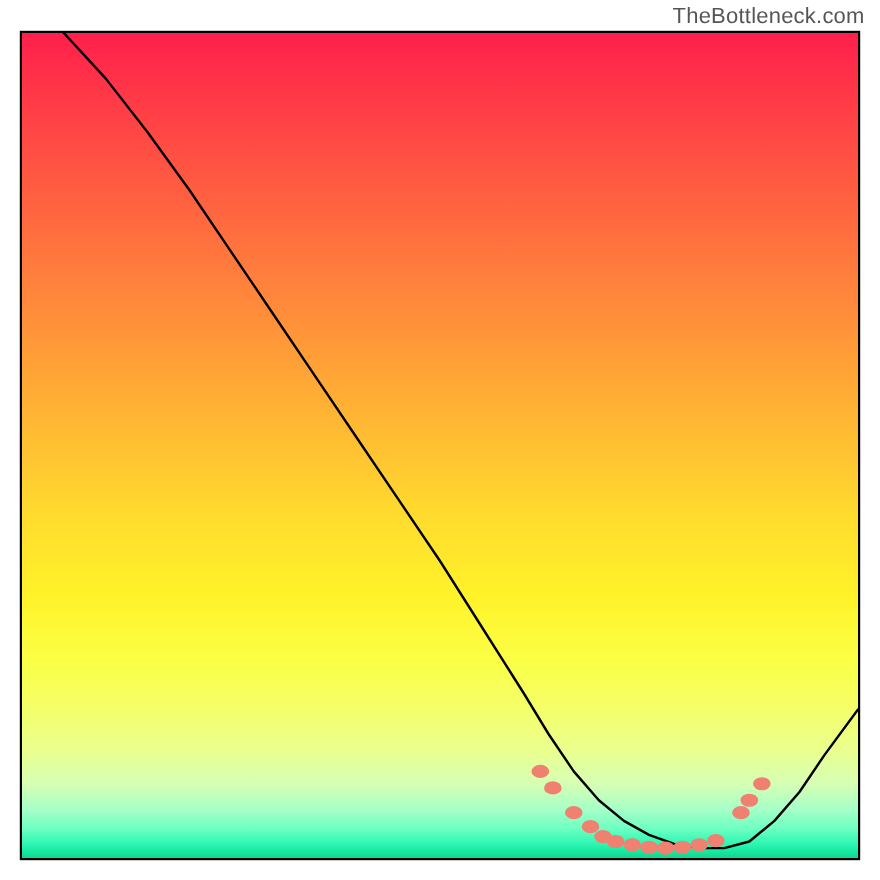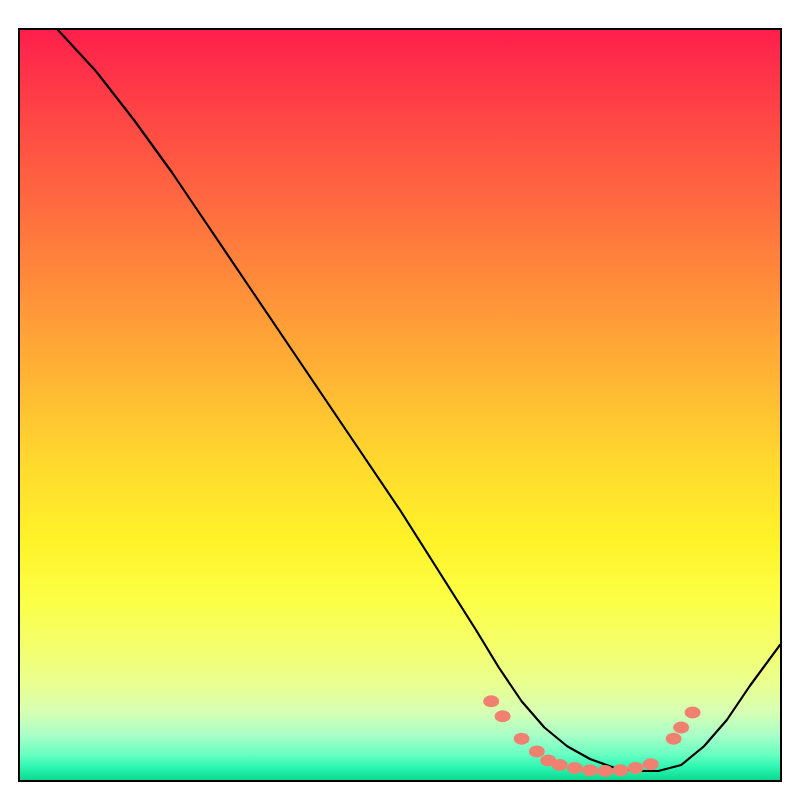--- a/index.html
+++ b/index.html
@@ -65,20 +65,21 @@
     inset: 0;
     width: 100%;
     height: 100%;
   }
 </style>
 </head>
 <body>
 
 <div class="container">
 
+  <div class="attribution">TheBottleneck.com</div>
 
   <div class="plot-area">
     <div class="gradient-bg"></div>
     <svg class="overlay" viewBox="0 0 760 750" preserveAspectRatio="none">
       <path id="curve-path" fill="none" stroke-width="2.2" stroke-linecap="round" stroke-linejoin="round" d="M38.00 0.00 L76.00 41.25 L114.00 90.00 L152.00 142.50 L190.00 198.75 L228.00 255.00 L266.00 311.25 L304.00 367.50 L342.00 423.75 L380.00 480.00 L418.00 540.00 L456.00 600.00 L478.80 637.50 L501.60 671.25 L524.40 697.50 L547.20 716.25 L570.00 729.00 L592.80 737.25 L615.60 741.00 L638.40 741.00 L661.20 735.00 L684.00 716.25 L706.80 690.00 L729.60 656.25 L760.00 615.00" stroke="#000000"></path>
       <g id="marker-group">
           <ellipse cx="471.20" cy="671.25" rx="8" ry="6" fill="#f08070"></ellipse>
           <ellipse cx="482.60" cy="686.25" rx="8" ry="6" fill="#f08070"></ellipse>
           <ellipse cx="501.60" cy="708.75" rx="8" ry="6" fill="#f08070"></ellipse>
           <ellipse cx="516.80" cy="721.50" rx="8" ry="6" fill="#f08070"></ellipse>

